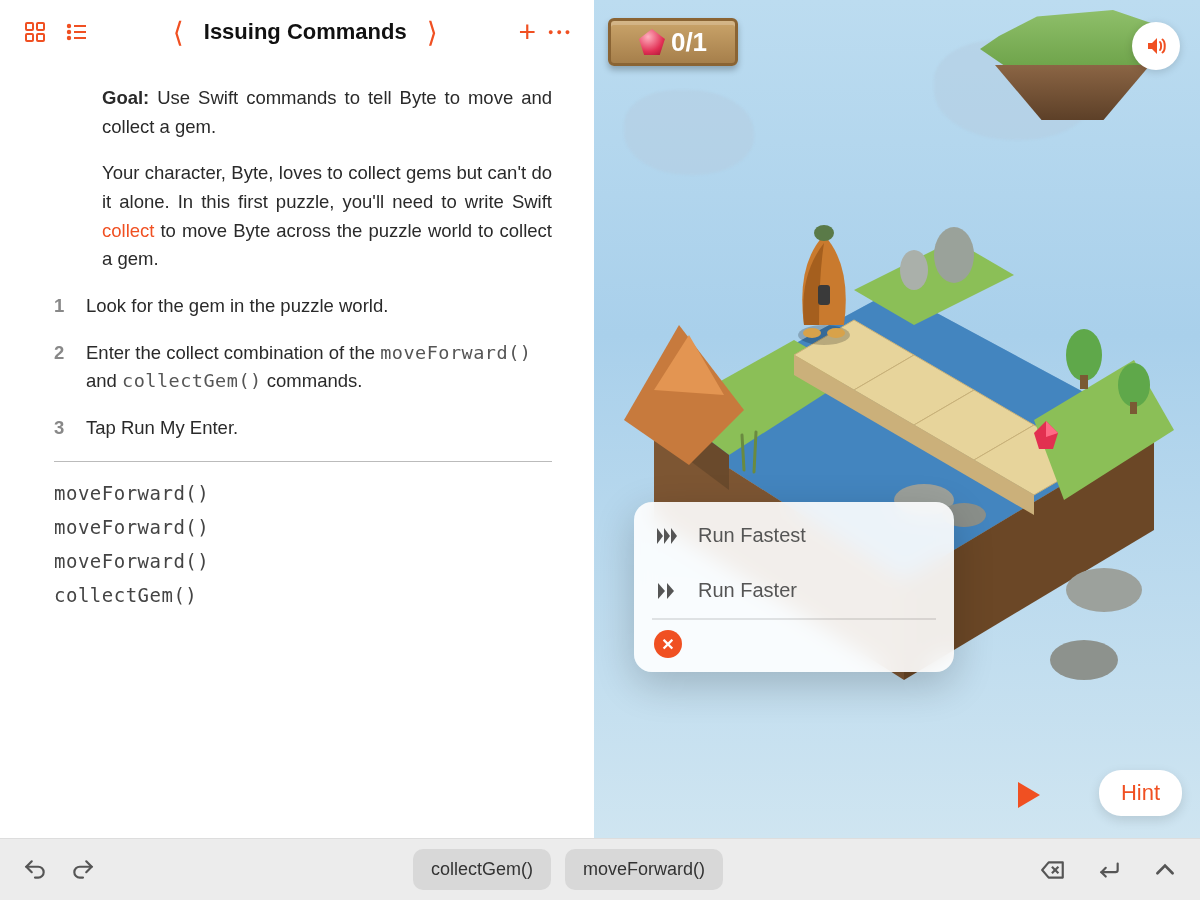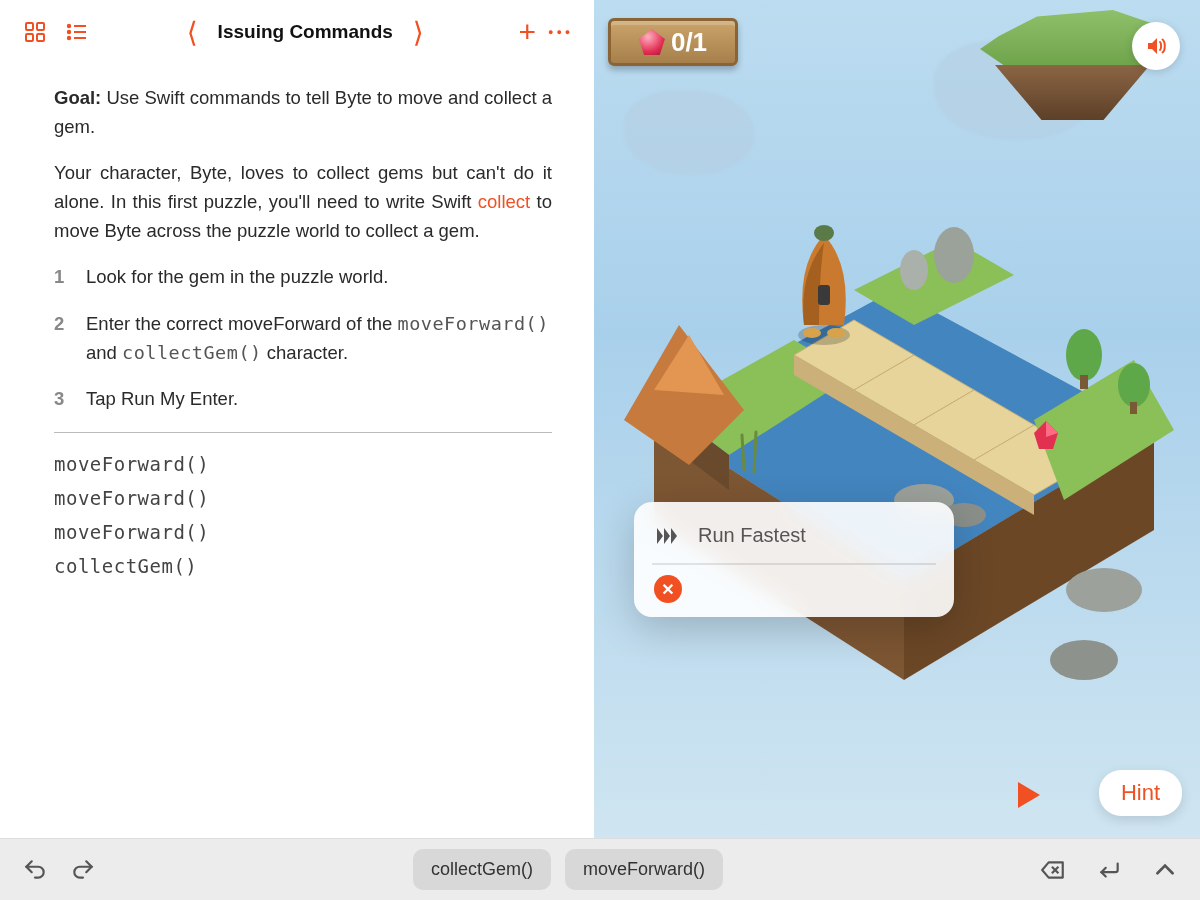--- a/index.html
+++ b/index.html
@@ -16,29 +16,29 @@
     position: relative;
   }
   .toolbar {
     display: flex; align-items: center; height: 64px;
     padding: 0 20px; gap: 12px;
   }
   .tb-btn { width: 30px; height: 30px; display:flex; align-items:center; justify-content:center; color:#f05022; cursor:pointer;}
   .tb-btn svg { width:24px; height:24px; }
   .nav-group { flex:1; display:flex; align-items:center; justify-content:center; gap: 20px;}
   .chev { color:#f05022; font-size: 28px; font-weight:300; cursor:pointer;}
-  .title { font-size: 19px; font-weight: 700; color:#111; }
+  .title { font-size: 22px; font-weight: 700; color:#111; }
   .plus { color:#f05022; font-size:30px; font-weight:300; cursor:pointer;}
   .more { color:#f05022; letter-spacing:3px; font-size:9px; font-weight:700; cursor:pointer; width:26px;}
   .content {
     padding: 20px 42px 0 54px;
     font-size: 18.5px; line-height: 1.55; color:#2a2a2a;
     text-align: justify;
   }
-  .content p { margin-bottom: 18px; }
+  .content p { margin-bottom: 18px; margin-left: 48px; }
   .goal-label { font-weight:700; }
   .link { color:#f05022; }
   .steps { margin: 0 0 10px 0; }
   .step { display:flex; gap: 18px; margin-bottom: 18px; text-align:left;}
   .step-num { color:#888; font-weight:600; width:14px; flex-shrink:0;}
   .step-body { flex:1; }
   .mono { font-family: ui-monospace, Menlo, Consolas, monospace; color:#555; letter-spacing:0.5px;}
   .divider { border:none; border-top:1px solid #bbb; margin: 6px 0 20px 0; }
   .code {
     padding: 0 42px 0 54px;
@@ -166,21 +166,21 @@
         <span>Your character, Byte, loves to collect gems but can't do it alone. In this first puzzle, you'll need to write Swift </span><span class="link">collect</span><span> to move Byte across the puzzle world to collect a gem.</span>
       </p>
       <div class="steps">
         <div class="step">
           <span class="step-num">1</span>
           <span class="step-body">Look for the gem in the puzzle world.</span>
         </div>
         <div class="step">
           <span class="step-num">2</span>
           <span class="step-body">
-            <span>Enter the correct moveForward of the </span><span class="mono">moveForward()</span><span> and </span><span class="mono">collectGem()</span><span> character.</span>
+            <span>Enter the collect combination of the </span><span class="mono">moveForward()</span><span> and </span><span class="mono">collectGem()</span><span> commands.</span>
           </span>
         </div>
         <div class="step">
           <span class="step-num">3</span>
           <span class="step-body">Tap Run My Enter.</span>
         </div>
       </div>
       <hr class="divider">
     </div>
 
@@ -284,20 +284,28 @@
     </div>
 
     <div class="run-menu">
       <div class="rm-item">
         <span class="ico">
             <svg width="22" height="16">
               <path d="M0 0l6 8-6 8V0zm7 0l6 8-6 8V0zm7 0l6 8-6 8V0z" fill="#555"></path>
             </svg>
           </span>
         <span>Run Fastest</span>
+      </div>
+      <div class="rm-item">
+        <span class="ico">
+            <svg width="20" height="16">
+              <path d="M0 0l7 8-7 8V0zm9 0l7 8-7 8V0z" fill="#555"></path>
+            </svg>
+          </span>
+        <span>Run Faster</span>
       </div>
       <hr class="rm-sep">
       <hr class="rm-sep">
       <div class="rm-close">✕</div>
     </div>
 
     <div class="play-fab"></div>
     <div class="hint-btn">Hint</div>
   </div>
 </div>

